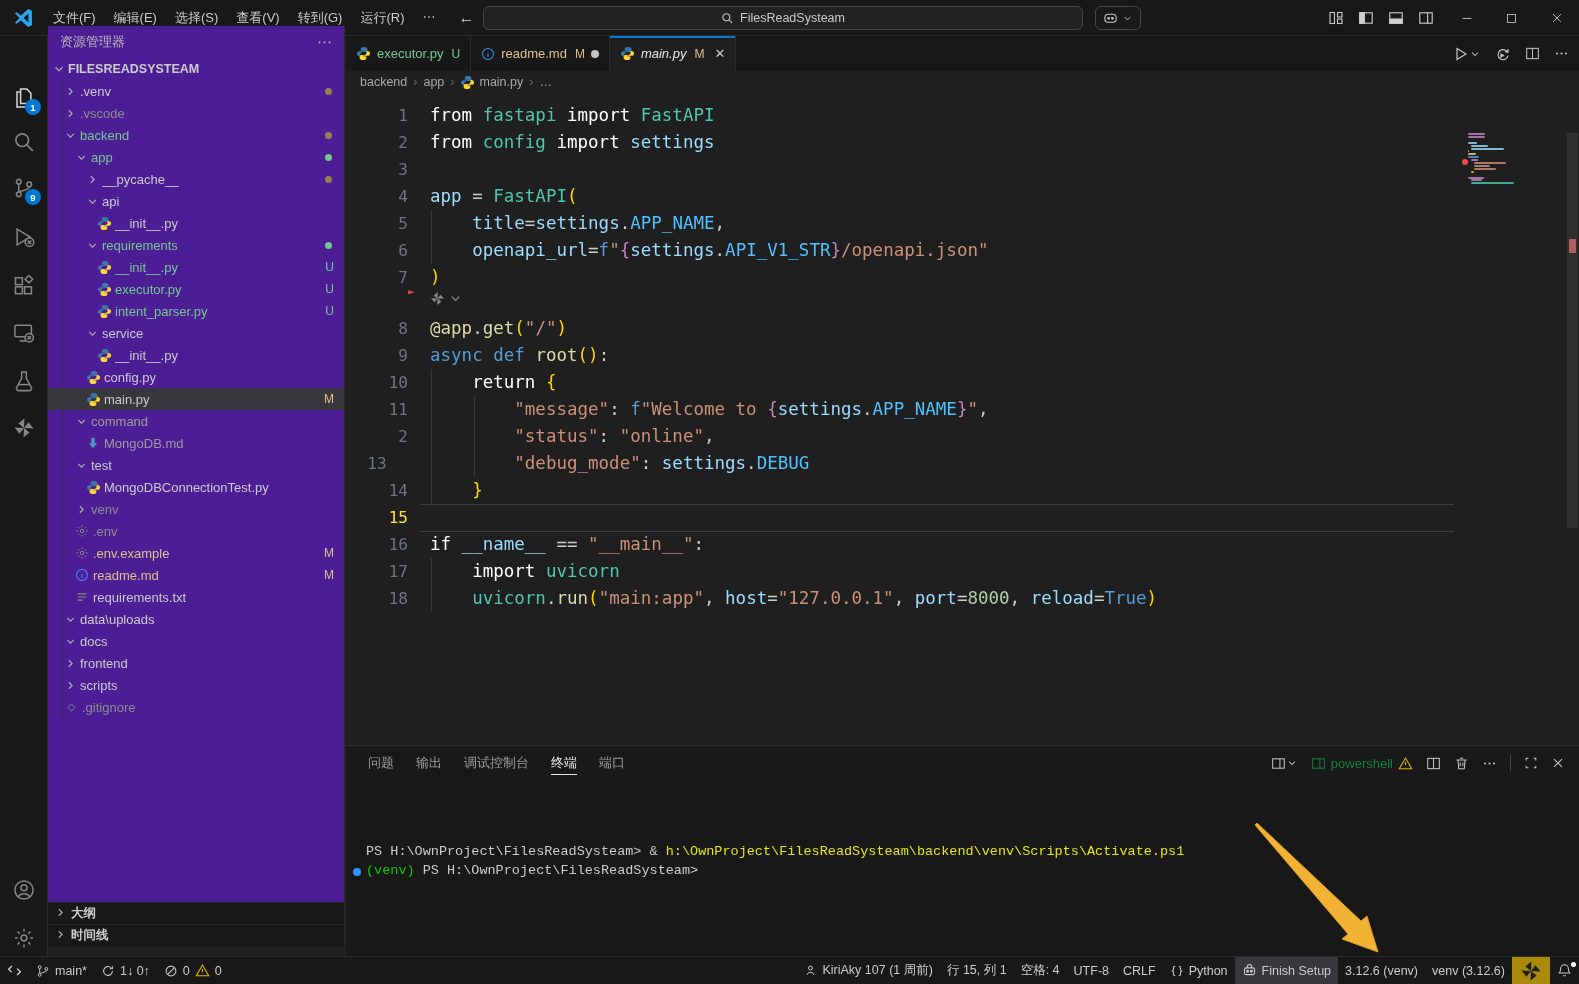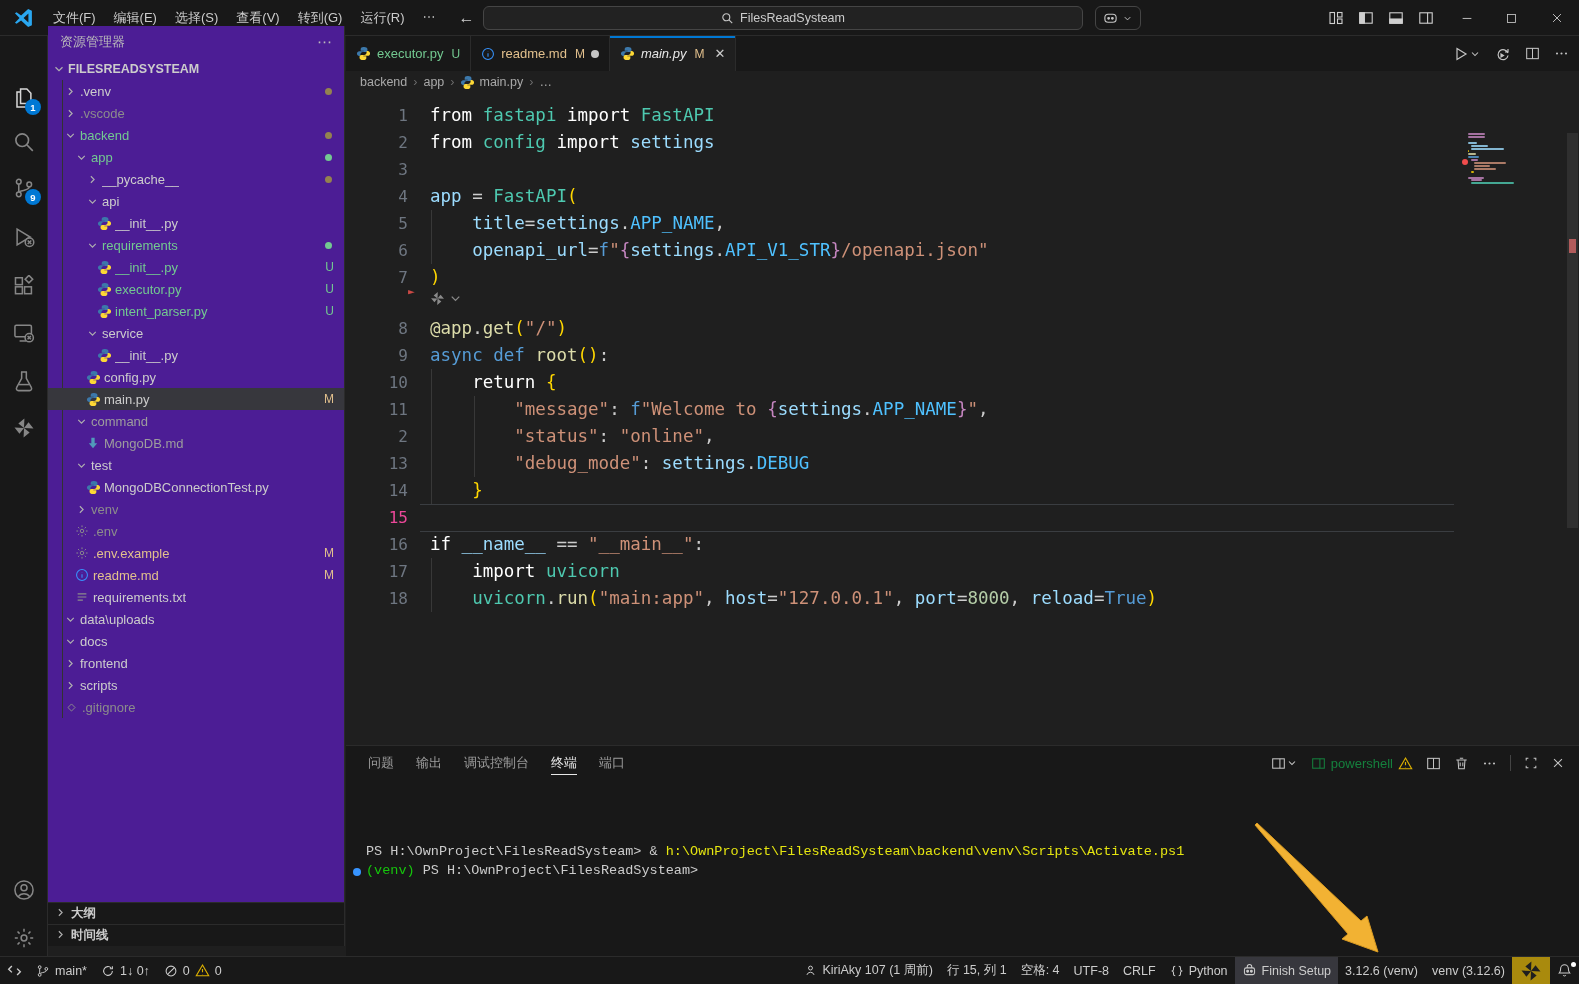--- a/index.html
+++ b/index.html
@@ -65,21 +65,21 @@
   .tab .dirty-dot{width:8px;height:8px;border-radius:50%;background:#c5c5c5;}
   .tab .close-x{color:#cccccc;font-size:13px;margin-left:4px;}
   #editor-actions{position:absolute;right:10px;top:0;height:35px;display:flex;align-items:center;gap:14px;color:#c5c5c5;}
   #breadcrumb{position:absolute;left:14px;top:35px;height:22px;display:flex;align-items:center;gap:6px;color:#a9a9a9;font-size:12.5px;}
   #breadcrumb .sep{color:#6e6e6e;}
 
   
   #code{position:absolute;left:0;top:57px;width:100%;height:652px;background:#1f1f1f;
         font-family:"DejaVu Sans Mono","Liberation Mono",monospace;font-size:17.5px;}
   .cnum{position:absolute;width:62px;text-align:right;color:#6e7681;font-size:16px;height:27px;line-height:27px;}
-  .cnum.cur{color:#ec4899;}
+  .cnum.cur{color:#fde047;}
   .ctext{position:absolute;left:84px;height:27px;line-height:27px;}
   .tk-k{color:#ffffff;} .tk-b{color:#569CD6;} .tk-t{color:#4EC9B0;} .tk-v{color:#9CDCFE;}
   .tk-C{color:#4FC1FF;} .tk-s{color:#CE9178;} .tk-n{color:#B5CEA8;} .tk-f{color:#DCDCAA;}
   .tk-g{color:#FFD700;} .tk-e{color:#C586C0;} .tk-p{color:#CCCCCC;}
   .indent-guide{position:absolute;width:1px;background:#383838;}
   .curline-border{position:absolute;left:74px;right:125px;height:1px;background:#3a3d41;}
   #gutter-arrow{position:absolute;left:62px;color:#cc4945;font-size:11px;}
   #inline-widget{position:absolute;left:84px;display:flex;align-items:center;gap:3px;color:#8a8a8a;}
   
   #minimap{position:absolute;left:1122px;top:40px;width:76px;height:56px;}
@@ -701,21 +701,21 @@
         <div class="cnum" style="top: 222px;">8</div>
         <div class="ctext" style="top: 222px; white-space: pre;"><span class="tk-f">@app</span><span class="tk-p">.</span><span class="tk-f">get</span><span class="tk-g">(</span><span class="tk-s">"/"</span><span class="tk-g">)</span></div>
         <div class="cnum" style="top: 249px;">9</div>
         <div class="ctext" style="top: 249px; white-space: pre;"><span class="tk-b">async </span><span class="tk-b">def </span><span class="tk-f">root</span><span class="tk-g">(</span><span class="tk-g">)</span><span class="tk-p">:</span></div>
         <div class="cnum" style="top: 276px;">10</div>
         <div class="ctext" style="top: 276px; white-space: pre;"><span class="tk-p">    </span><span class="tk-k">return </span><span class="tk-g">{</span></div>
         <div class="cnum" style="top: 303px;">11</div>
         <div class="ctext" style="top: 303px; white-space: pre;"><span class="tk-p">        </span><span class="tk-s">"message"</span><span class="tk-p">: </span><span class="tk-b">f</span><span class="tk-s">"Welcome to </span><span class="tk-e">{</span><span class="tk-v">settings</span><span class="tk-p">.</span><span class="tk-C">APP_NAME</span><span class="tk-e">}</span><span class="tk-s">"</span><span class="tk-p">,</span></div>
         <div class="cnum" style="top: 330px;">2</div>
         <div class="ctext" style="top: 330px; white-space: pre;"><span class="tk-p">        </span><span class="tk-s">"status"</span><span class="tk-p">: </span><span class="tk-s">"online"</span><span class="tk-p">,</span></div>
-        <div class="cnum" style="top: 357px;">13</div>
+        <div class="cnum" style="top: 357px; text-align: center;">13</div>
         <div class="ctext" style="top: 357px; white-space: pre;"><span class="tk-p">        </span><span class="tk-s">"debug_mode"</span><span class="tk-p">: </span><span class="tk-v">settings</span><span class="tk-p">.</span><span class="tk-C">DEBUG</span></div>
         <div class="cnum" style="top: 384px;">14</div>
         <div class="ctext" style="top: 384px; white-space: pre;"><span class="tk-p">    </span><span class="tk-g">}</span></div>
         <div class="cnum cur" style="top: 411px;">15</div>
         <div class="ctext" style="top: 411px; white-space: pre;"></div>
         <div class="cnum" style="top: 438px;">16</div>
         <div class="ctext" style="top: 438px; white-space: pre;"><span class="tk-k">if </span><span class="tk-v">__name__</span><span class="tk-p"> == </span><span class="tk-s">"__main__"</span><span class="tk-p">:</span></div>
         <div class="cnum" style="top: 465px;">17</div>
         <div class="ctext" style="top: 465px; white-space: pre;"><span class="tk-p">    </span><span class="tk-k">import </span><span class="tk-t">uvicorn</span></div>
         <div class="cnum" style="top: 492px;">18</div>

